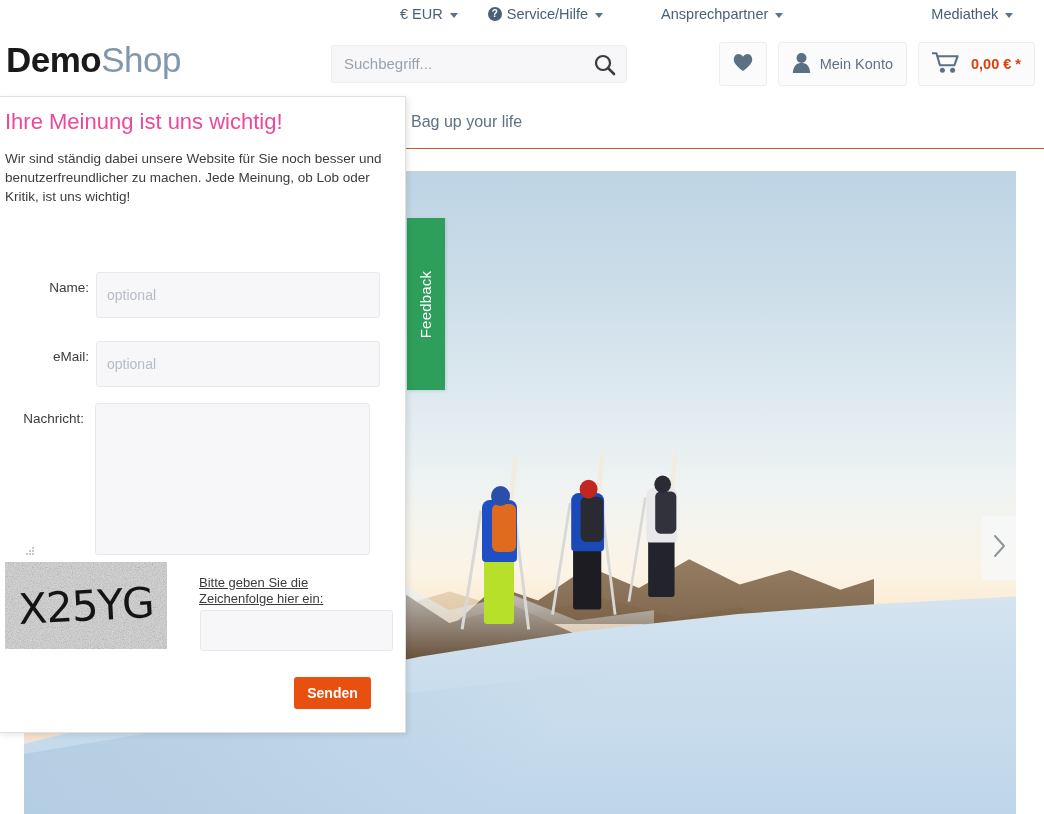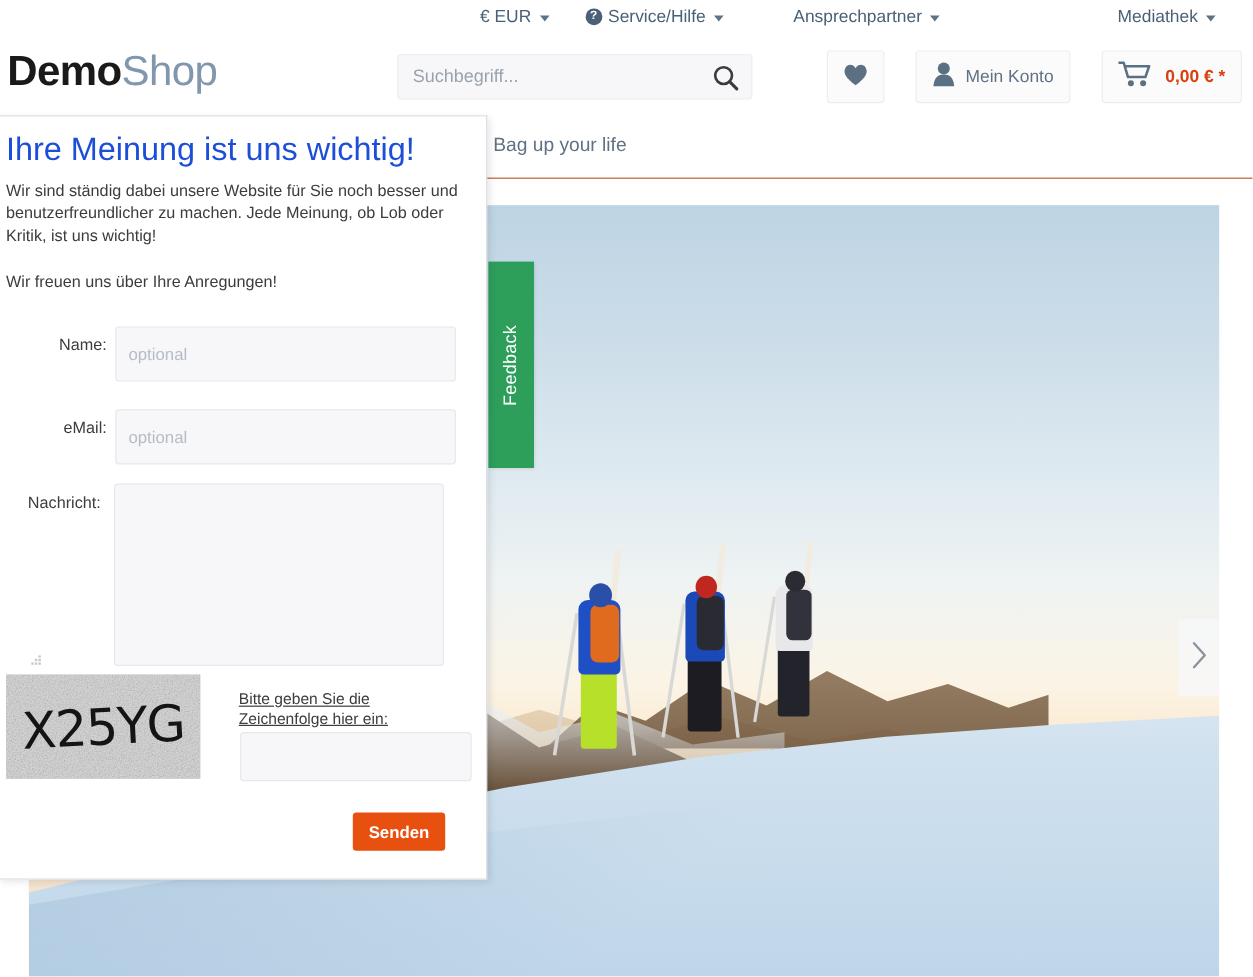--- a/index.html
+++ b/index.html
@@ -87,21 +87,21 @@
     font-size: 15px; color: #9aa3ad;
   }
   .search-btn {
     position: absolute; right: 8px; top: 6px;
     width: 26px; height: 26px;
     cursor: pointer;
   }
 
   .header-actions {
     position: absolute; right: 9px; top: 14px;
-    display: flex; align-items: stretch; gap: 26px;
+    display: flex; align-items: stretch; gap: 11px;
   }
   .hbtn {
     background: #fbfbfc;
     border: 1px solid #eceef0;
     border-radius: 3px;
     height: 44px;
     display: flex; align-items: center;
     padding: 0 13px;
     cursor: pointer;
   }
@@ -235,21 +235,21 @@
     width: 407px; height: 637px;
     background: #ffffff;
     border: 1px solid #dcdfe3;
     border-left: none;
     box-shadow: 2px 2px 6px rgba(0,0,0,0.10);
     z-index: 50;
     padding: 0;
   }
   .fb-title {
     position: absolute; left: 6px; top: 12px;
-    font-size: 27px; color: #1d4ed8;
+    font-size: 22px; color: #ec4899;
     white-space: nowrap;
   }
   .fb-p1 {
     position: absolute; left: 6px; top: 52px;
     width: 382px;
     font-size: 13.5px; color: #3c3c3c;
     line-height: 19px;
   }
   .fb-p2 {
     position: absolute; left: 6px; top: 128px;
@@ -468,21 +468,20 @@
   </div>
 
   <div class="feedback-tab">
     <span>Feedback</span>
   </div>
 
   <div class="fb-panel">
 
     <div class="fb-title">Ihre Meinung ist uns wichtig!</div>
     <div class="fb-p1">Wir sind ständig dabei unsere Website für Sie noch besser und benutzerfreundlicher zu machen. Jede Meinung, ob Lob oder Kritik, ist uns wichtig!</div>
-    <div class="fb-p2">Wir freuen uns über Ihre Anregungen!</div>
 
     <div class="fb-row" id="row-name">
       <div class="fb-label">Name:</div>
       <input class="fb-input" type="text" placeholder="optional" style="">
     </div>
 
     <div class="fb-row" id="row-email">
       <div class="fb-label">eMail:</div>
       <input class="fb-input" type="text" placeholder="optional" style="">
     </div>

